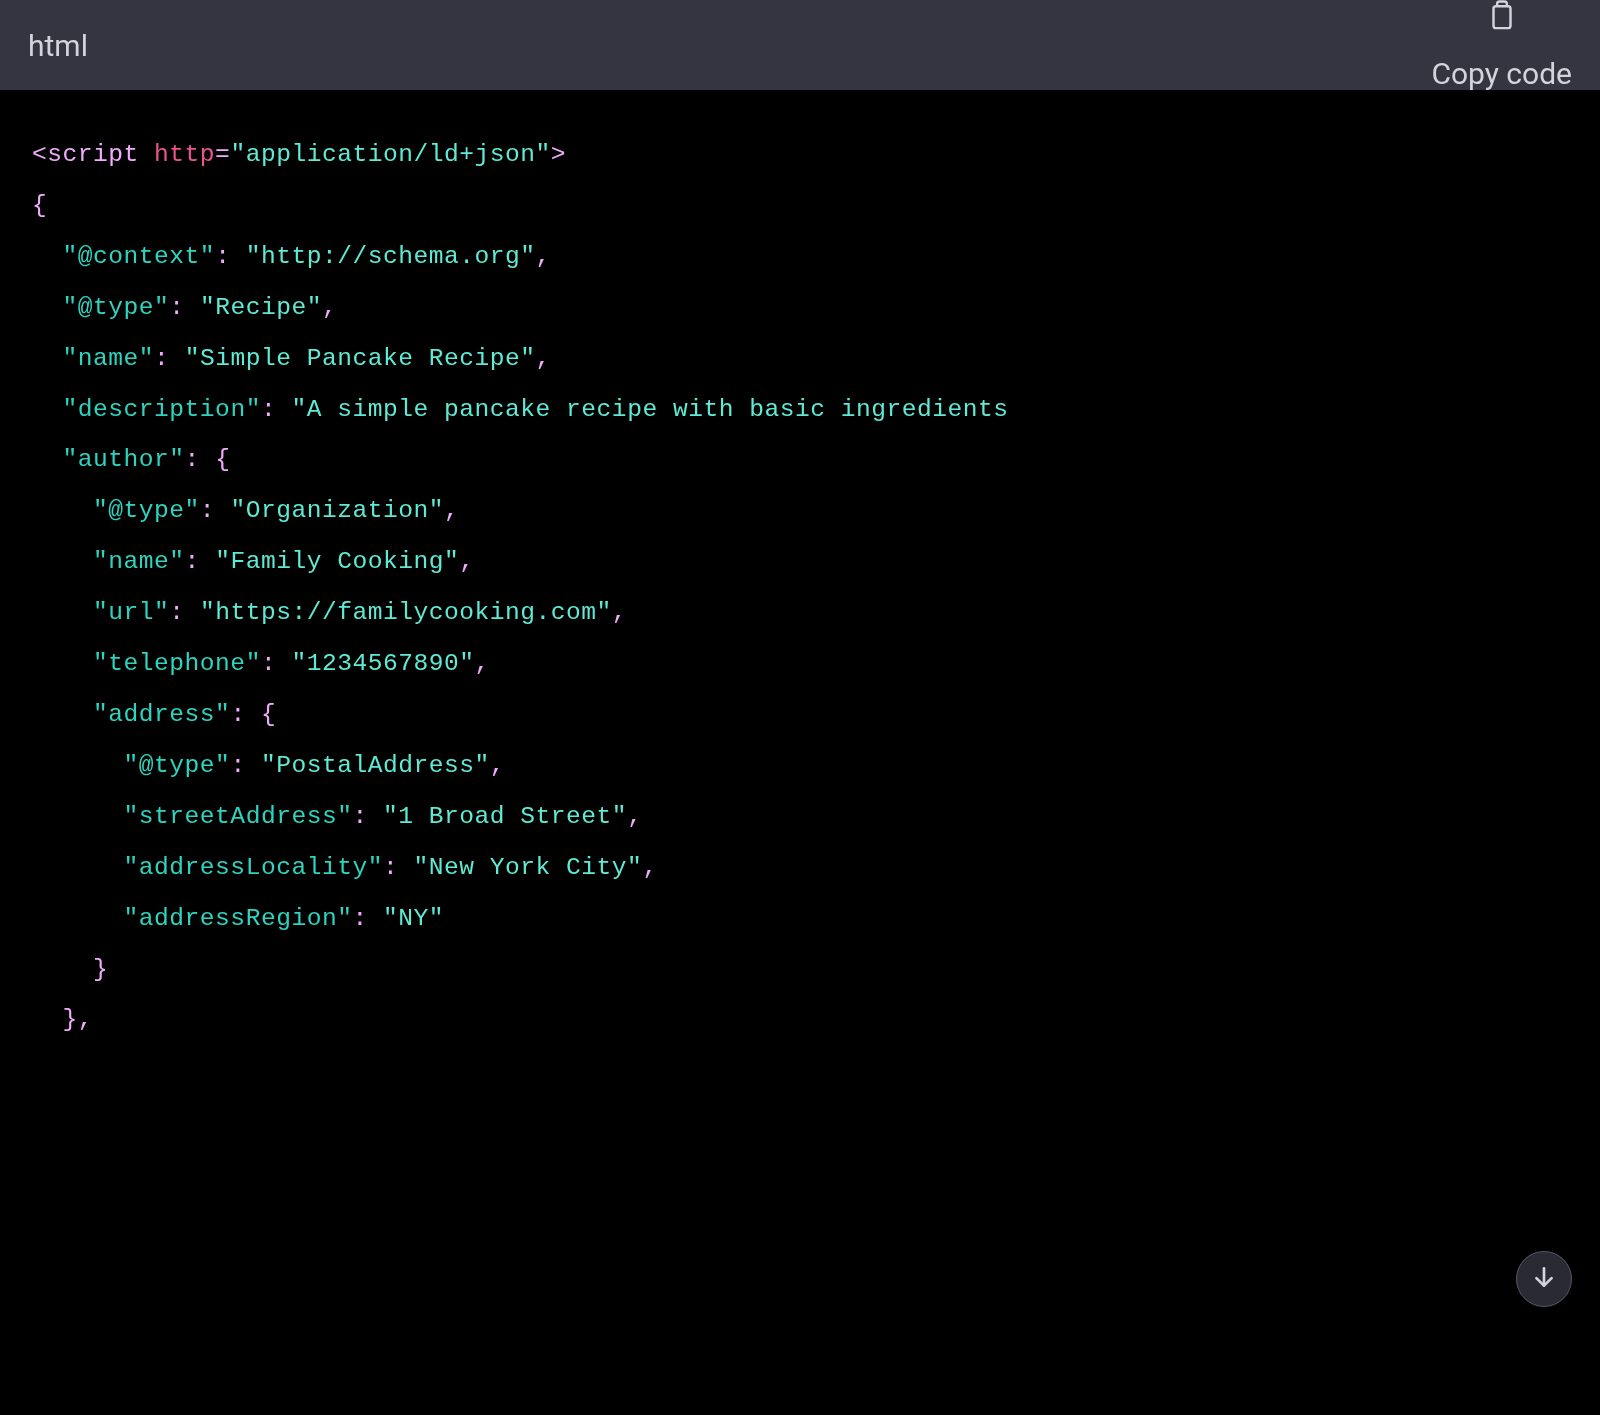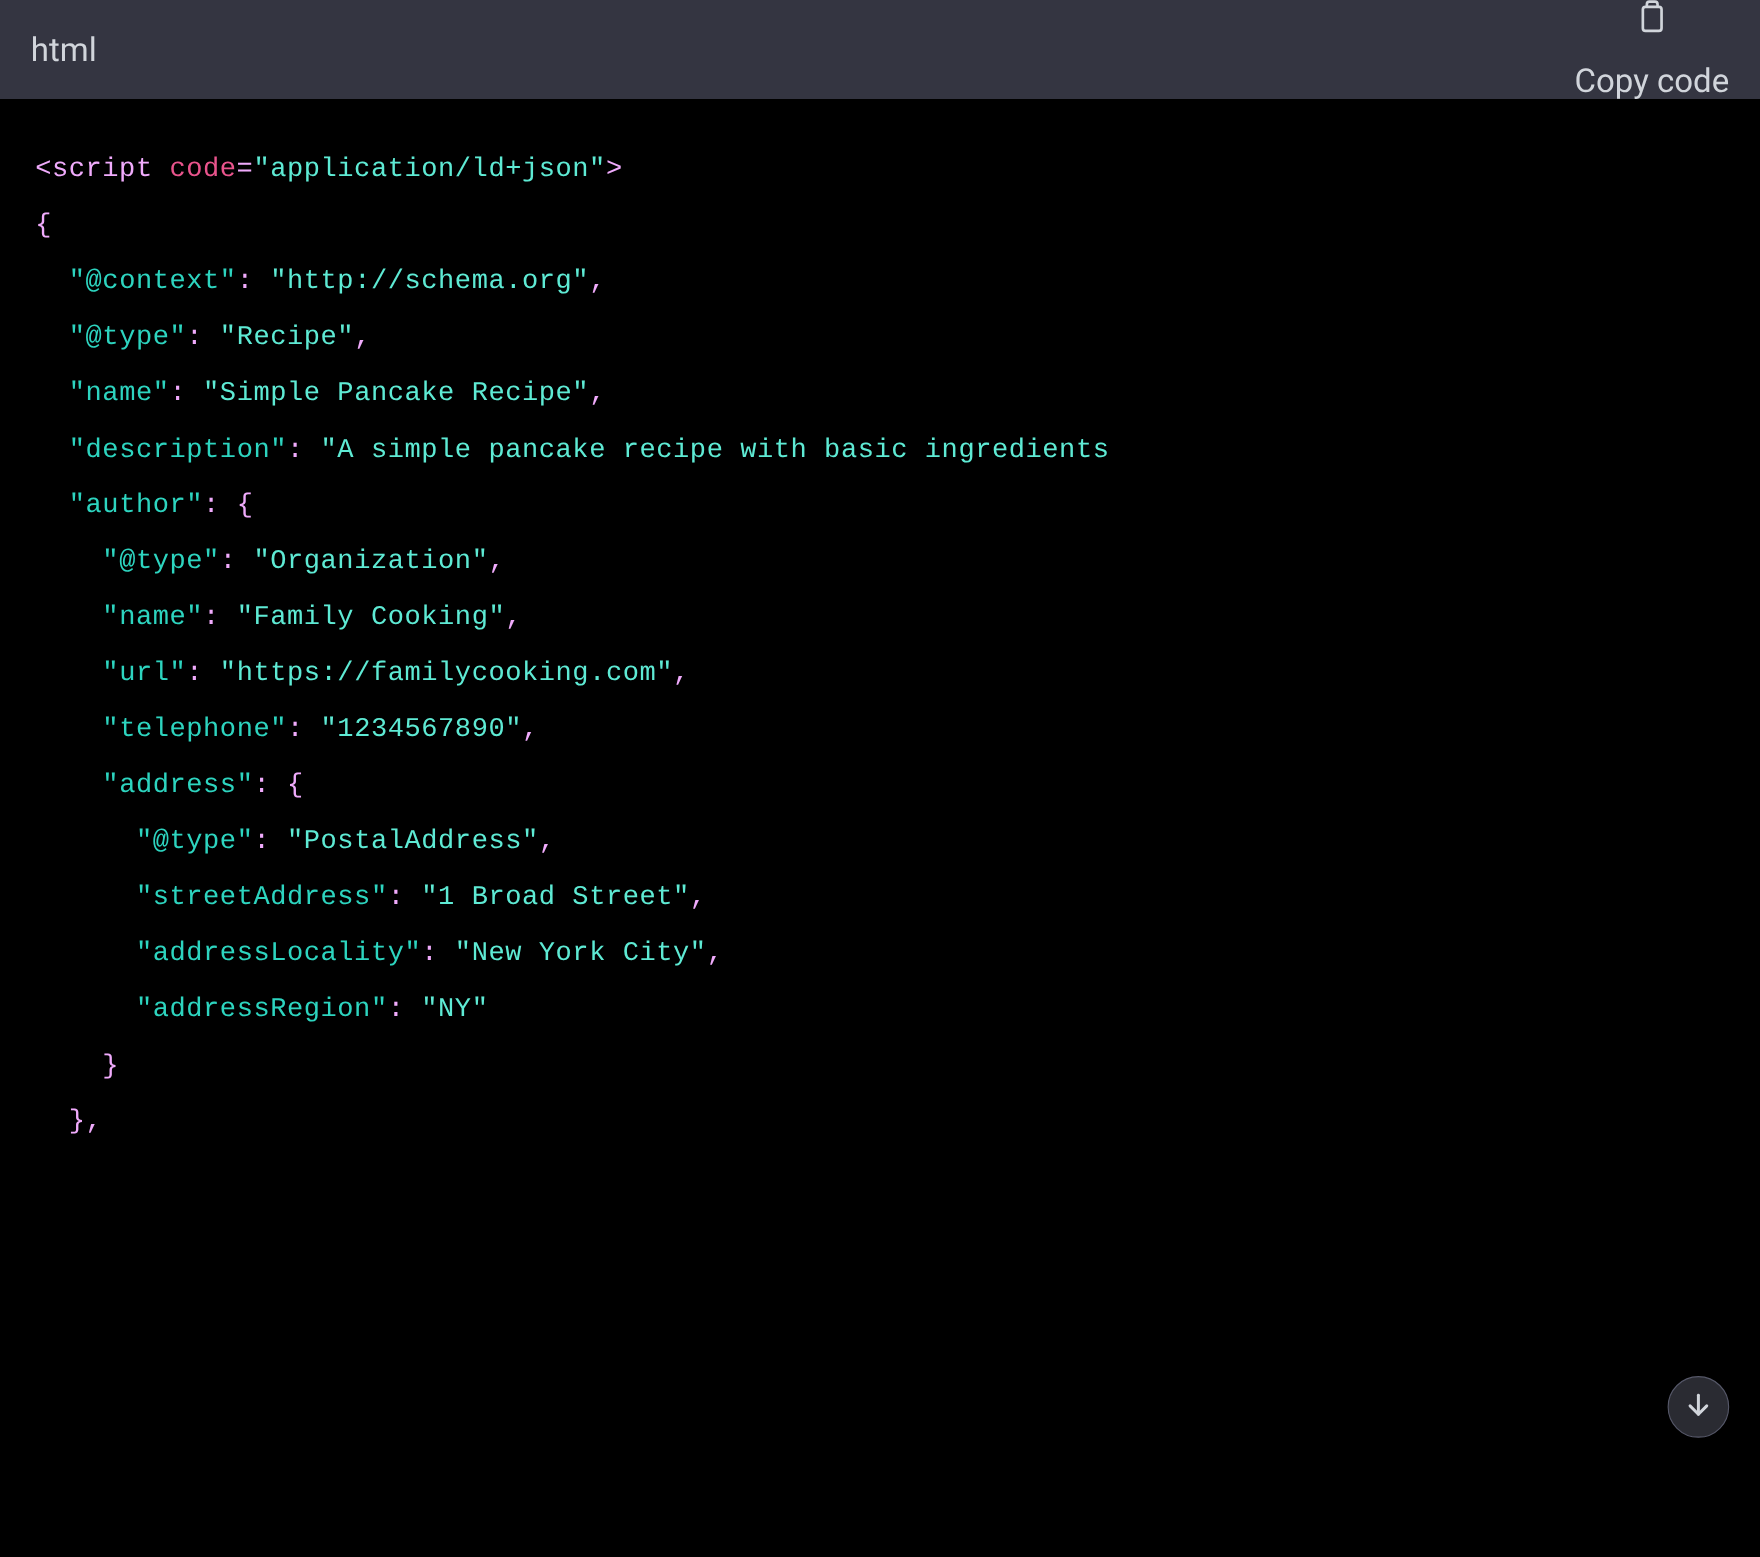--- a/index.html
+++ b/index.html
@@ -93,21 +93,21 @@
       <span>
         <svg viewBox="0 0 24 28" fill="none" stroke="#d1d5db" stroke-width="2">
           <rect x="5" y="6" width="14" height="18" rx="2"></rect>
           <path d="M8 6 V4 a2 2 0 0 1 2 -2 h4 a2 2 0 0 1 2 2 V6"></path>
         </svg>
       </span>
       <span>Copy code</span>
     </button>
   </div>
 
-  <div class="code-content"><span class="tok-white">&lt;script</span><span class="tok-pink"> code</span><span class="tok-white">=</span><span class="tok-str">"application/ld+json"</span><span class="tok-white">&gt;</span>
+  <div class="code-content"><span class="tok-white">&lt;script</span><span class="tok-pink"> http</span><span class="tok-white">=</span><span class="tok-str">"application/ld+json"</span><span class="tok-white">&gt;</span>
 <span class="tok-white">{</span>
   <span class="tok-teal">"@context"</span><span class="tok-white">: </span><span class="tok-str">"http://schema.org"</span><span class="tok-white">,</span>
   <span class="tok-teal">"@type"</span><span class="tok-white">: </span><span class="tok-str">"Recipe"</span><span class="tok-white">,</span>
   <span class="tok-teal">"name"</span><span class="tok-white">: </span><span class="tok-str">"Simple Pancake Recipe"</span><span class="tok-white">,</span>
   <span class="tok-teal">"description"</span><span class="tok-white">: </span><span class="tok-str">"A simple pancake recipe with basic ingredients</span>
   <span class="tok-teal">"author"</span><span class="tok-white">: {</span>
     <span class="tok-teal">"@type"</span><span class="tok-white">: </span><span class="tok-str">"Organization"</span><span class="tok-white">,</span>
     <span class="tok-teal">"name"</span><span class="tok-white">: </span><span class="tok-str">"Family Cooking"</span><span class="tok-white">,</span>
     <span class="tok-teal">"url"</span><span class="tok-white">: </span><span class="tok-str">"https://familycooking.com"</span><span class="tok-white">,</span>
     <span class="tok-teal">"telephone"</span><span class="tok-white">: </span><span class="tok-str">"1234567890"</span><span class="tok-white">,</span>

